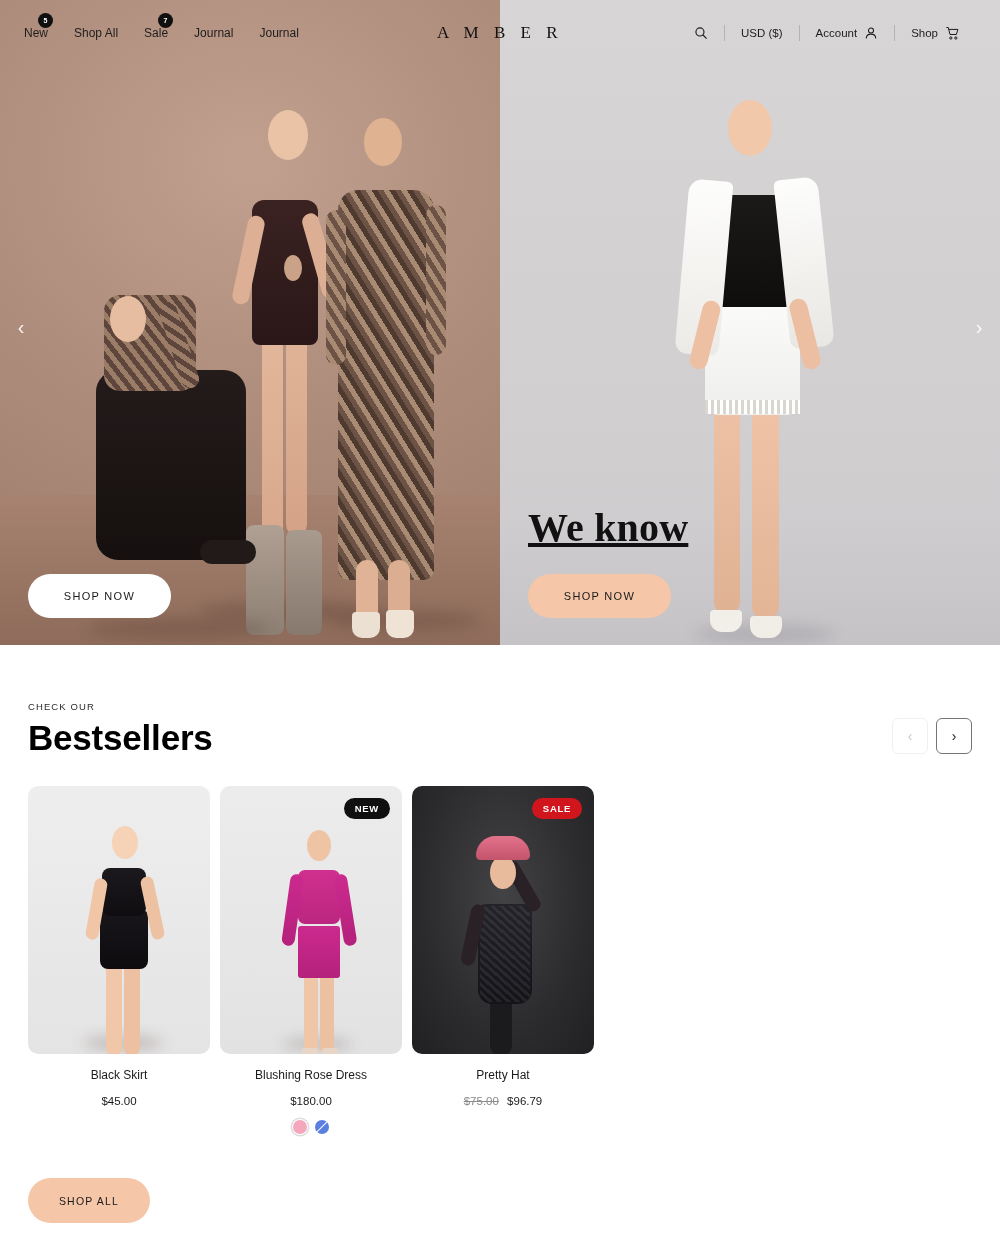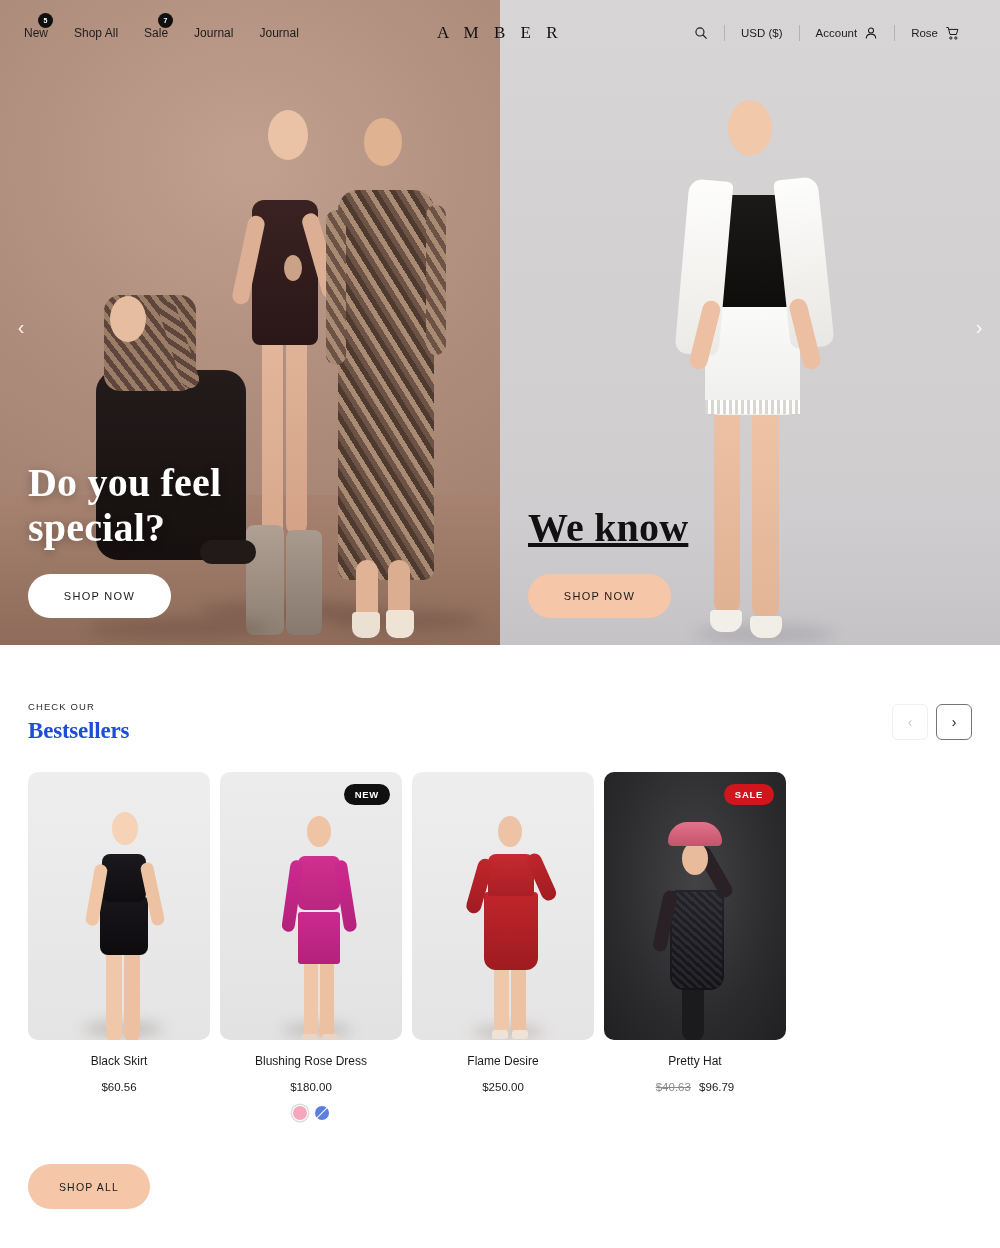--- a/index.html
+++ b/index.html
@@ -115,22 +115,22 @@
   .section { padding: 0 28px; }
   .sec-head {
     display: flex; align-items: flex-end; justify-content: space-between;
     padding-top: 56px;
   }
   .kicker {
     font-size: 9.5px; letter-spacing: 1.1px; color: #2a2a2a; text-transform: uppercase;
     margin-bottom: 6px;
   }
   .sec-title {
-    font-family: Liberation Serif, serif;
-    font-size: 23px; font-weight: 700; color: #1d4ed8; letter-spacing: -.2px;
+    font-family: Liberation Sans, sans-serif;
+    font-size: 35px; font-weight: 700; color: #000000; letter-spacing: -.2px;
   }
   .carousel-nav { display: flex; gap: 8px; margin-bottom: 4px; }
   .cnav {
     width: 36px; height: 36px; border-radius: 6px; background: #ffffff;
     display: flex; align-items: center; justify-content: center;
     font-size: 14px; cursor: pointer; line-height: 1;
   }
   .cnav.disabled { border: 1px solid #f0f0f0; color: #c9c9c9; }
   .cnav.active   { border: 1px solid #757575; color: #151515; }
 
@@ -215,24 +215,20 @@
     <div class="fig">
       <div class="shadowcast" style="left:88px;top:618px;width:180px;height:20px;"></div>
       <div class="dress" style="left:96px;top:370px;width:150px;height:190px;background:linear-gradient(180deg,#241b1b,#15100f);border-radius:22px;"></div>
       <div class="limb" style="left:104px;top:295px;width:92px;height:96px;background:repeating-linear-gradient(52deg,#5f463c 0 5px,#9b7c67 5px 10px);border-radius:16px;"></div>
       <div class="limb" style="left:170px;top:300px;width:18px;height:90px;background:repeating-linear-gradient(52deg,#5f463c 0 5px,#9b7c67 5px 10px);transform:rotate(-18deg);"></div>
       <div class="head" style="left:110px;top:296px;width:36px;height:46px;background:#e6bda0;"></div>
       <div class="hair" style="left:98px;top:282px;width:58px;height:140px;background:linear-gradient(180deg,#1e1513,#120c0b);z-index:-1;"></div>
       <div class="limb" style="left:200px;top:540px;width:56px;height:24px;background:#221919;"></div>
     </div>
 
-    <h2 class="hero-text light">
-      <span>Do you feel</span><br>
-      <span>special?</span>
-    </h2>
     <button class="hero-btn white">SHOP NOW</button>
 
     <div class="hero-arrow left">‹</div>
   </div>
 
   <div class="slide-right hero-slide">
     <div class="floor-r"></div>
 
     <div class="fig">
       <div class="shadowcast" style="left:195px;top:625px;width:140px;height:18px;background:rgba(90,90,95,.2);"></div>
@@ -307,21 +303,21 @@
         <span>Account</span>
         <span class="ico">
           <svg width="14" height="14" viewBox="0 0 16 16" fill="none" stroke="#1d1d1d" stroke-width="1.2">
             <circle cx="8" cy="5.2" r="2.9"></circle>
               <path d="M2.6 14.2c0-3 2.4-4.9 5.4-4.9s5.4 1.9 5.4 4.9"></path>
           </svg>
         </span>
       </div>
       <div class="nr-divider"></div>
       <div class="nr-cell">
-        <span>Rose</span>
+        <span>Shop</span>
         <span class="ico">
           <svg width="15" height="15" viewBox="0 0 18 18" fill="none" stroke="#1d1d1d" stroke-width="1.2">
             <path d="M1.6 1.8h2.3l2.1 8.4h7.6l1.9-6.1H4.6"></path>
             <circle cx="7" cy="14.4" r="1.35"></circle>
               <circle cx="13" cy="14.4" r="1.35"></circle>
           </svg>
         </span>
       </div>
     </div>
   </div>
@@ -348,21 +344,21 @@
         <div class="limb" style="left:96px;top:172px;width:16px;height:98px;background:#ecc0a1;"></div>
         <div class="dress" style="left:72px;top:125px;width:48px;height:58px;background:linear-gradient(180deg,#18161a,#0d0b0e);border-radius:4px 4px 8px 8px;"></div>
         <div class="dress" style="left:74px;top:82px;width:44px;height:48px;background:linear-gradient(180deg,#1b191d,#0f0d10);border-radius:8px;"></div>
         <div class="limb" style="left:62px;top:92px;width:13px;height:62px;background:#f0c6a7;transform:rotate(10deg);"></div>
         <div class="limb" style="left:118px;top:90px;width:13px;height:64px;background:#edc2a3;transform:rotate(-12deg);"></div>
         <div class="head" style="left:84px;top:40px;width:26px;height:33px;background:#f6d2b6;"></div>
         <div class="hair" style="left:74px;top:30px;width:46px;height:104px;background:linear-gradient(180deg,#e3cb93,#cdb279);z-index:-1;"></div>
       </div>
       <div class="p-title">Black Skirt</div>
       <div class="p-price">
-        <span>$60.56</span>
+        <span>$45.00</span>
       </div>
     </div>
 
     <div class="card">
       <div class="card-img" style="background:linear-gradient(180deg,#ececec,#e2e2e3);">
         <span class="p-badge new">NEW</span>
         <div class="shadowcast" style="left:62px;top:252px;width:70px;height:12px;"></div>
         <div class="limb" style="left:84px;top:180px;width:14px;height:88px;background:#f0c6a8;"></div>
         <div class="limb" style="left:100px;top:182px;width:14px;height:86px;background:#ecc1a2;"></div>
         <div class="dress" style="left:78px;top:140px;width:42px;height:52px;background:linear-gradient(180deg,#cc2a8e,#b4217c);border-radius:3px;"></div>
@@ -378,55 +374,36 @@
       <div class="p-price">
         <span>$180.00</span>
       </div>
       <div class="swatches">
         <span class="sw sel" style="background:#f5a8bd;"></span>
         <span class="sw oos" style="background:#5b7fe0;"></span>
       </div>
     </div>
 
 
-    <div class="card">
-      <div class="card-img" style="background:linear-gradient(180deg,#efeeee,#e5e4e4);">
-        <div class="shadowcast" style="left:60px;top:254px;width:72px;height:12px;"></div>
-        <div class="limb" style="left:82px;top:190px;width:15px;height:76px;background:#f0c7a9;"></div>
-        <div class="limb" style="left:99px;top:192px;width:15px;height:74px;background:#ecc2a3;"></div>
-        <div class="dress" style="left:72px;top:120px;width:54px;height:78px;background:linear-gradient(180deg,#c0252b,#9e1b20);border-radius:4px 4px 12px 12px;"></div>
-        <div class="dress" style="left:76px;top:82px;width:46px;height:42px;background:linear-gradient(180deg,#c62a30,#a81f25);border-radius:8px 8px 2px 2px;"></div>
-        <div class="limb" style="left:60px;top:86px;width:15px;height:56px;background:linear-gradient(180deg,#c0252b,#a01c22);transform:rotate(16deg);"></div>
-        <div class="limb" style="left:122px;top:80px;width:15px;height:50px;background:linear-gradient(180deg,#c0252b,#a01c22);transform:rotate(-24deg);"></div>
-        <div class="head" style="left:86px;top:44px;width:24px;height:31px;background:#eec3a5;"></div>
-        <div class="hair" style="left:76px;top:34px;width:44px;height:112px;background:linear-gradient(180deg,#241813,#130d0a);z-index:-1;"></div>
-        <div class="limb" style="left:80px;top:258px;width:16px;height:9px;background:#efe2d6;border-radius:3px;"></div>
-        <div class="limb" style="left:100px;top:258px;width:16px;height:9px;background:#efe2d6;border-radius:3px;"></div>
-      </div>
-      <div class="p-title">Flame Desire</div>
-      <div class="p-price">
-        <span>$250.00</span>
-      </div>
-    </div>
 
     <div class="card">
       <div class="card-img" style="background:radial-gradient(ellipse at 50% 40%,#434244 0%,#2c2b2d 60%,#201f21 100%);">
         <span class="p-badge sale">SALE</span>
         <div class="limb" style="left:78px;top:196px;width:22px;height:74px;background:#1b1a1c;"></div>
         <div class="dress" style="left:66px;top:118px;width:54px;height:100px;background:linear-gradient(180deg,#24232a,#141318);border-radius:8px 8px 14px 14px;"></div>
         <div class="dress" style="left:68px;top:120px;width:50px;height:96px;background:repeating-linear-gradient(42deg,rgba(255,255,255,.07) 0 3px,transparent 3px 6px);border-radius:8px;"></div>
         <div class="limb" style="left:54px;top:118px;width:14px;height:62px;background:#2a2126;transform:rotate(12deg);"></div>
         <div class="limb" style="left:104px;top:72px;width:14px;height:56px;background:#2a2126;transform:rotate(-30deg);"></div>
         <div class="head" style="left:78px;top:70px;width:26px;height:33px;background:#e9bb9d;"></div>
         <div class="hair" style="left:70px;top:64px;width:42px;height:96px;background:linear-gradient(180deg,#241a16,#130d0b);z-index:-1;"></div>
         <div class="dress" style="left:64px;top:50px;width:54px;height:24px;background:linear-gradient(180deg,#e2738b,#c4536c);border-radius:26px 26px 6px 6px;"></div>
       </div>
       <div class="p-title">Pretty Hat</div>
       <div class="p-price">
-        <span class="p-old">$40.63</span>
+        <span class="p-old">$75.00</span>
         <span>$96.79</span>
       </div>
     </div>
 
   </div>
 </section>
 
 <button class="shop-all">SHOP ALL</button>
 
 </body></html>

